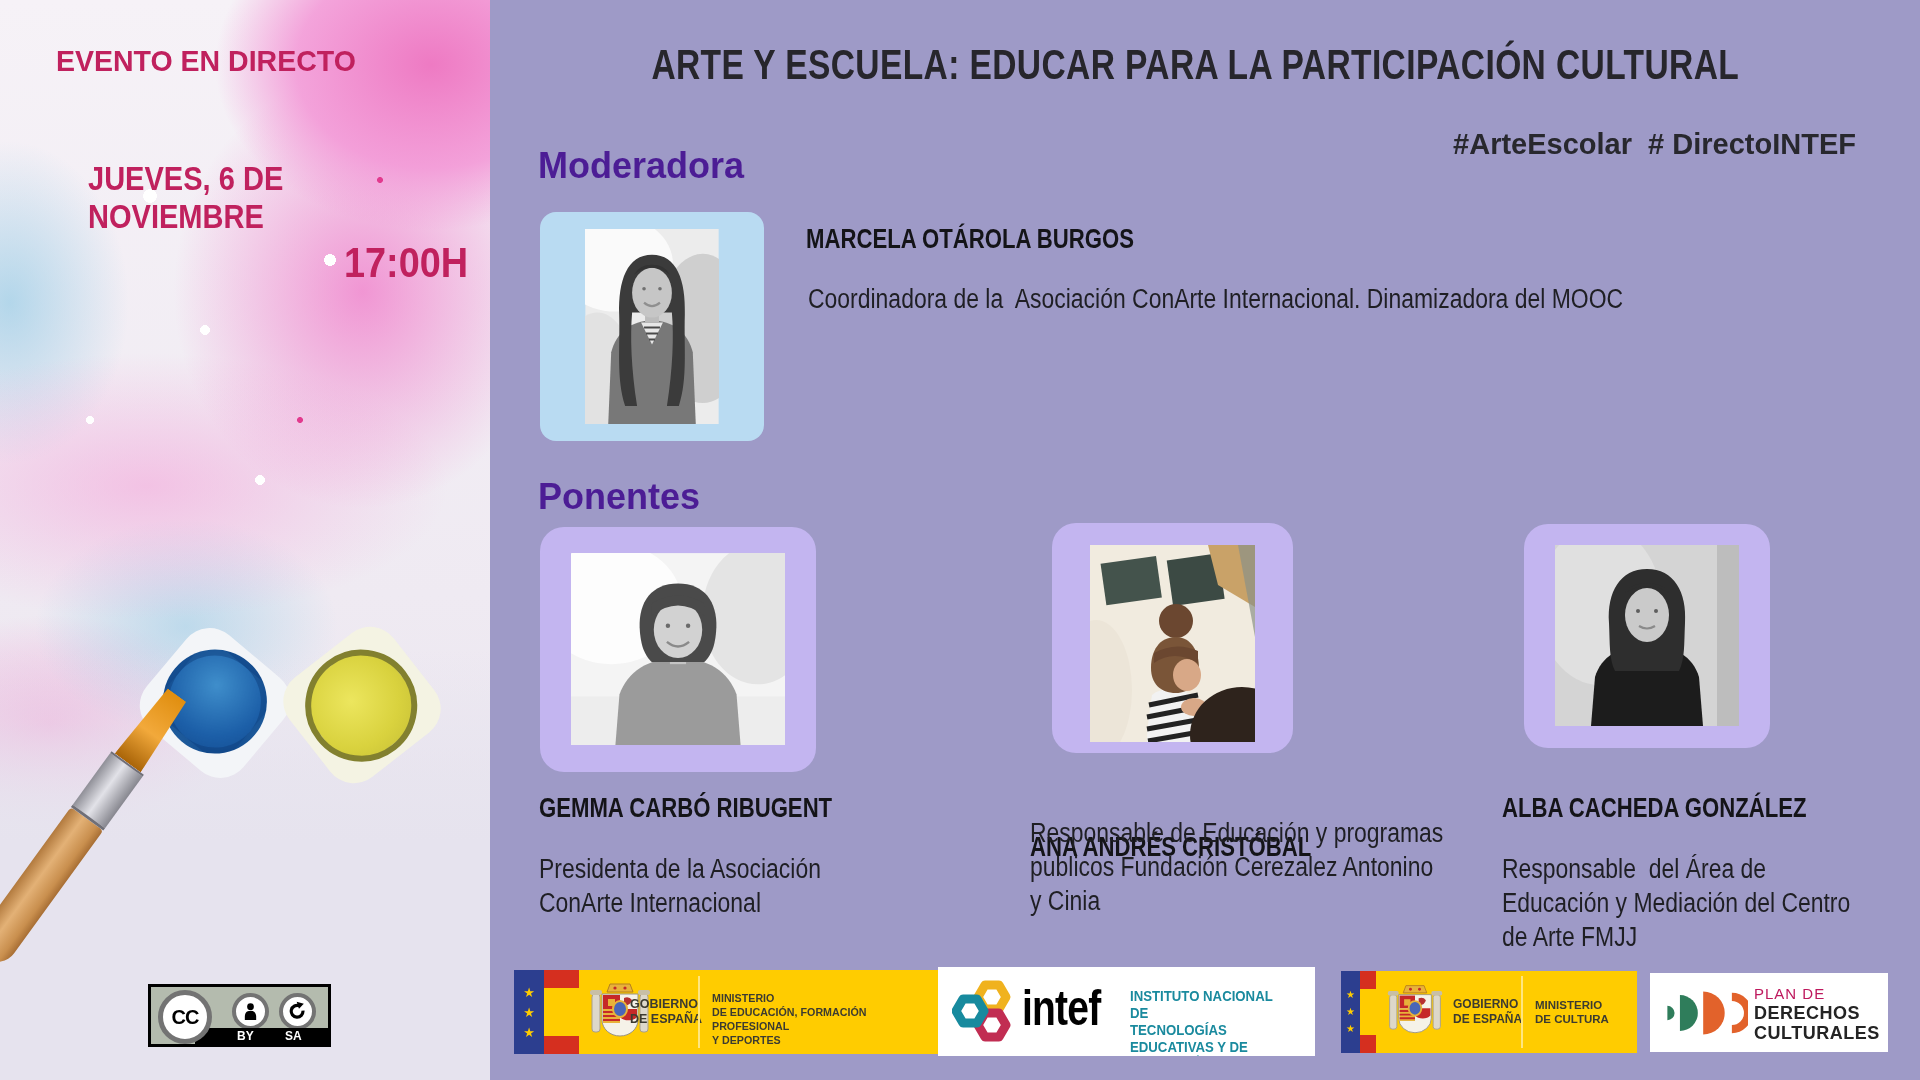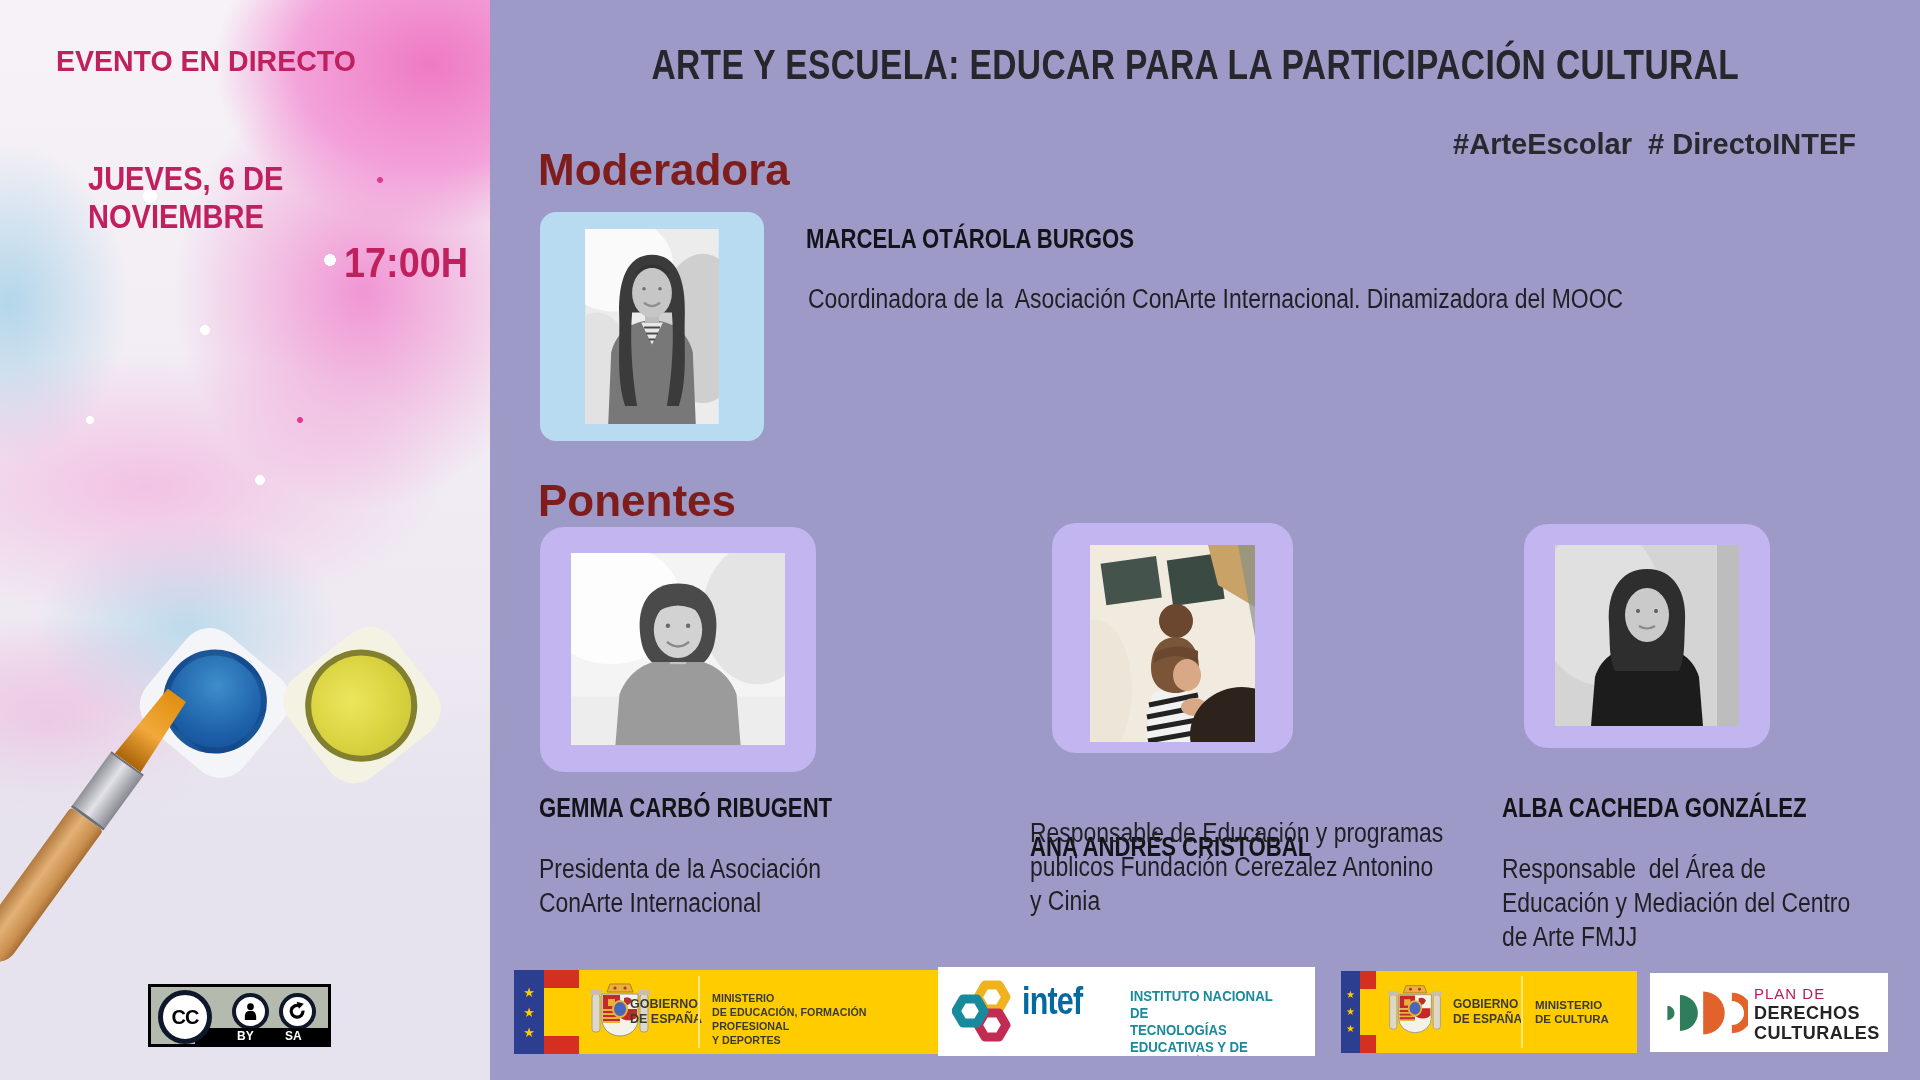--- a/index.html
+++ b/index.html
@@ -53,36 +53,36 @@
   #brush .handle{width:172px;border-radius:20px 4px 4px 20px;
       background:linear-gradient(180deg,#b27a3e,#e3b176 40%,#c98f4e 80%,#a76e34);}
   #brush .ferrule{width:64px;background:linear-gradient(180deg,#8f8f97,#e2e2e8 45%,#87878f);
       border-left:3px solid #6f6f77;border-right:2px solid #6f6f77;}
   #brush .bristles{width:84px;background:linear-gradient(90deg,#a96408,#f2a93b 45%,#e08e0f);
       clip-path:polygon(0 10%,100% 22%,100% 78%,0 90%);}
 
   
   #cc-badge{left:148px;top:984px;width:183px;height:63px;background:#b4bbae;
       border:3px solid #000;box-sizing:border-box;}
-  #cc-badge .circ{position:absolute;background:#fff;border:4px solid #0f172a;border-radius:50%;
+  #cc-badge .circ{position:absolute;background:#fff;border:4px solid #737373;border-radius:50%;
       display:flex;align-items:center;justify-content:center;box-sizing:border-box;}
   #cc-big{left:7px;top:3px;width:54px;height:54px;border-width:5px !important;z-index:2;
       font-weight:bold;font-size:20px;letter-spacing:-1px;color:#000;}
   #cc-person{left:81px;top:6px;width:37px;height:37px;}
   #cc-sa{left:128px;top:6px;width:37px;height:37px;}
   #cc-strip{position:absolute;left:44px;right:0;bottom:0;height:16px;background:#000;z-index:1;}
   #cc-strip span{position:absolute;top:1px;color:#fff;font-weight:bold;font-size:12px;}
   #cc-strip .by{left:42px;} #cc-strip .sa{left:90px;}
 
   
   #title-wrap{left:490px;top:40px;width:1410px;text-align:center;}
   #title-wrap .t{font-size:43px;font-weight:bold;color:#27262c;transform:scaleX(0.78);
       transform-origin:50% 0;display:inline-block;white-space:nowrap;letter-spacing:.5px;}
   #hashtags{right:64px;top:128px;font-size:29px;font-weight:bold;color:#28282e;white-space:pre;}
-  .section-heading{font-size:44px;font-weight:bold;color:#7f1d1d;}
+  .section-heading{font-size:36px;font-weight:bold;color:#4c1d95;}
   #mod-heading{left:538px;top:145px;}
   #pon-heading{left:538px;top:476px;}
 
   .frame{position:absolute;}
   #mod-card{left:540px;top:212px;width:224px;height:229px;border-radius:16px;background:#b9dbf2;}
   #mod-photo{position:absolute;left:45px;top:17px;width:134px;height:195px;}
   .pcard{border-radius:24px;background:#c3b5f0;}
   #card-0{left:540px;top:527px;width:276px;height:245px;}
   #photo-0{position:absolute;left:31px;top:26px;width:214px;height:192px;}
   #card-1{left:1052px;top:523px;width:241px;height:230px;}
@@ -106,21 +106,21 @@
   #logo-1{left:938px;top:967px;width:377px;height:89px;background:#ffffff;}
   #logo-3{left:1650px;top:973px;width:238px;height:79px;background:#ffffff;}
   .eu-band{position:absolute;top:0;bottom:0;background:#2c3e8f;display:flex;flex-direction:column;
       align-items:center;justify-content:center;gap:7px;}
   .eu-band .star{color:#ffcc00;font-size:13px;line-height:13px;}
   .es-band{position:absolute;top:0;bottom:0;
       background:linear-gradient(180deg,#d52f1f 0 22%,#ffcc00 22% 78%,#d52f1f 78% 100%);}
   .gov-label{position:absolute;font-size:12.5px;line-height:15px;font-weight:bold;color:#3c3b31;}
   .ministry-label{position:absolute;font-size:11.5px;line-height:14px;font-weight:bold;color:#3c3b31;}
   .gov-divider{position:absolute;width:2px;background:#ffe680;}
-  #intef-brand{position:absolute;left:84px;top:12px;font-size:39px;font-weight:bold;color:#0369a1;
+  #intef-brand{position:absolute;left:84px;top:12px;font-size:50px;font-weight:bold;color:#000000;
       letter-spacing:-1px;}
   #intef-desc{position:absolute;left:192px;top:20px;font-size:15px;line-height:17px;font-weight:bold;color:#1a8a9e;}
   #pdc-text{position:absolute;left:104px;top:11px;color:#242424;}
   #pdc-l1{font-size:15px;line-height:19px;color:#be185d;letter-spacing:1px;}
   #pdc-l2,#pdc-l3{font-size:18px;line-height:20px;font-weight:bold;letter-spacing:.5px;}
 </style>
 </head>
 <body>
 
 <div id="canvas">

